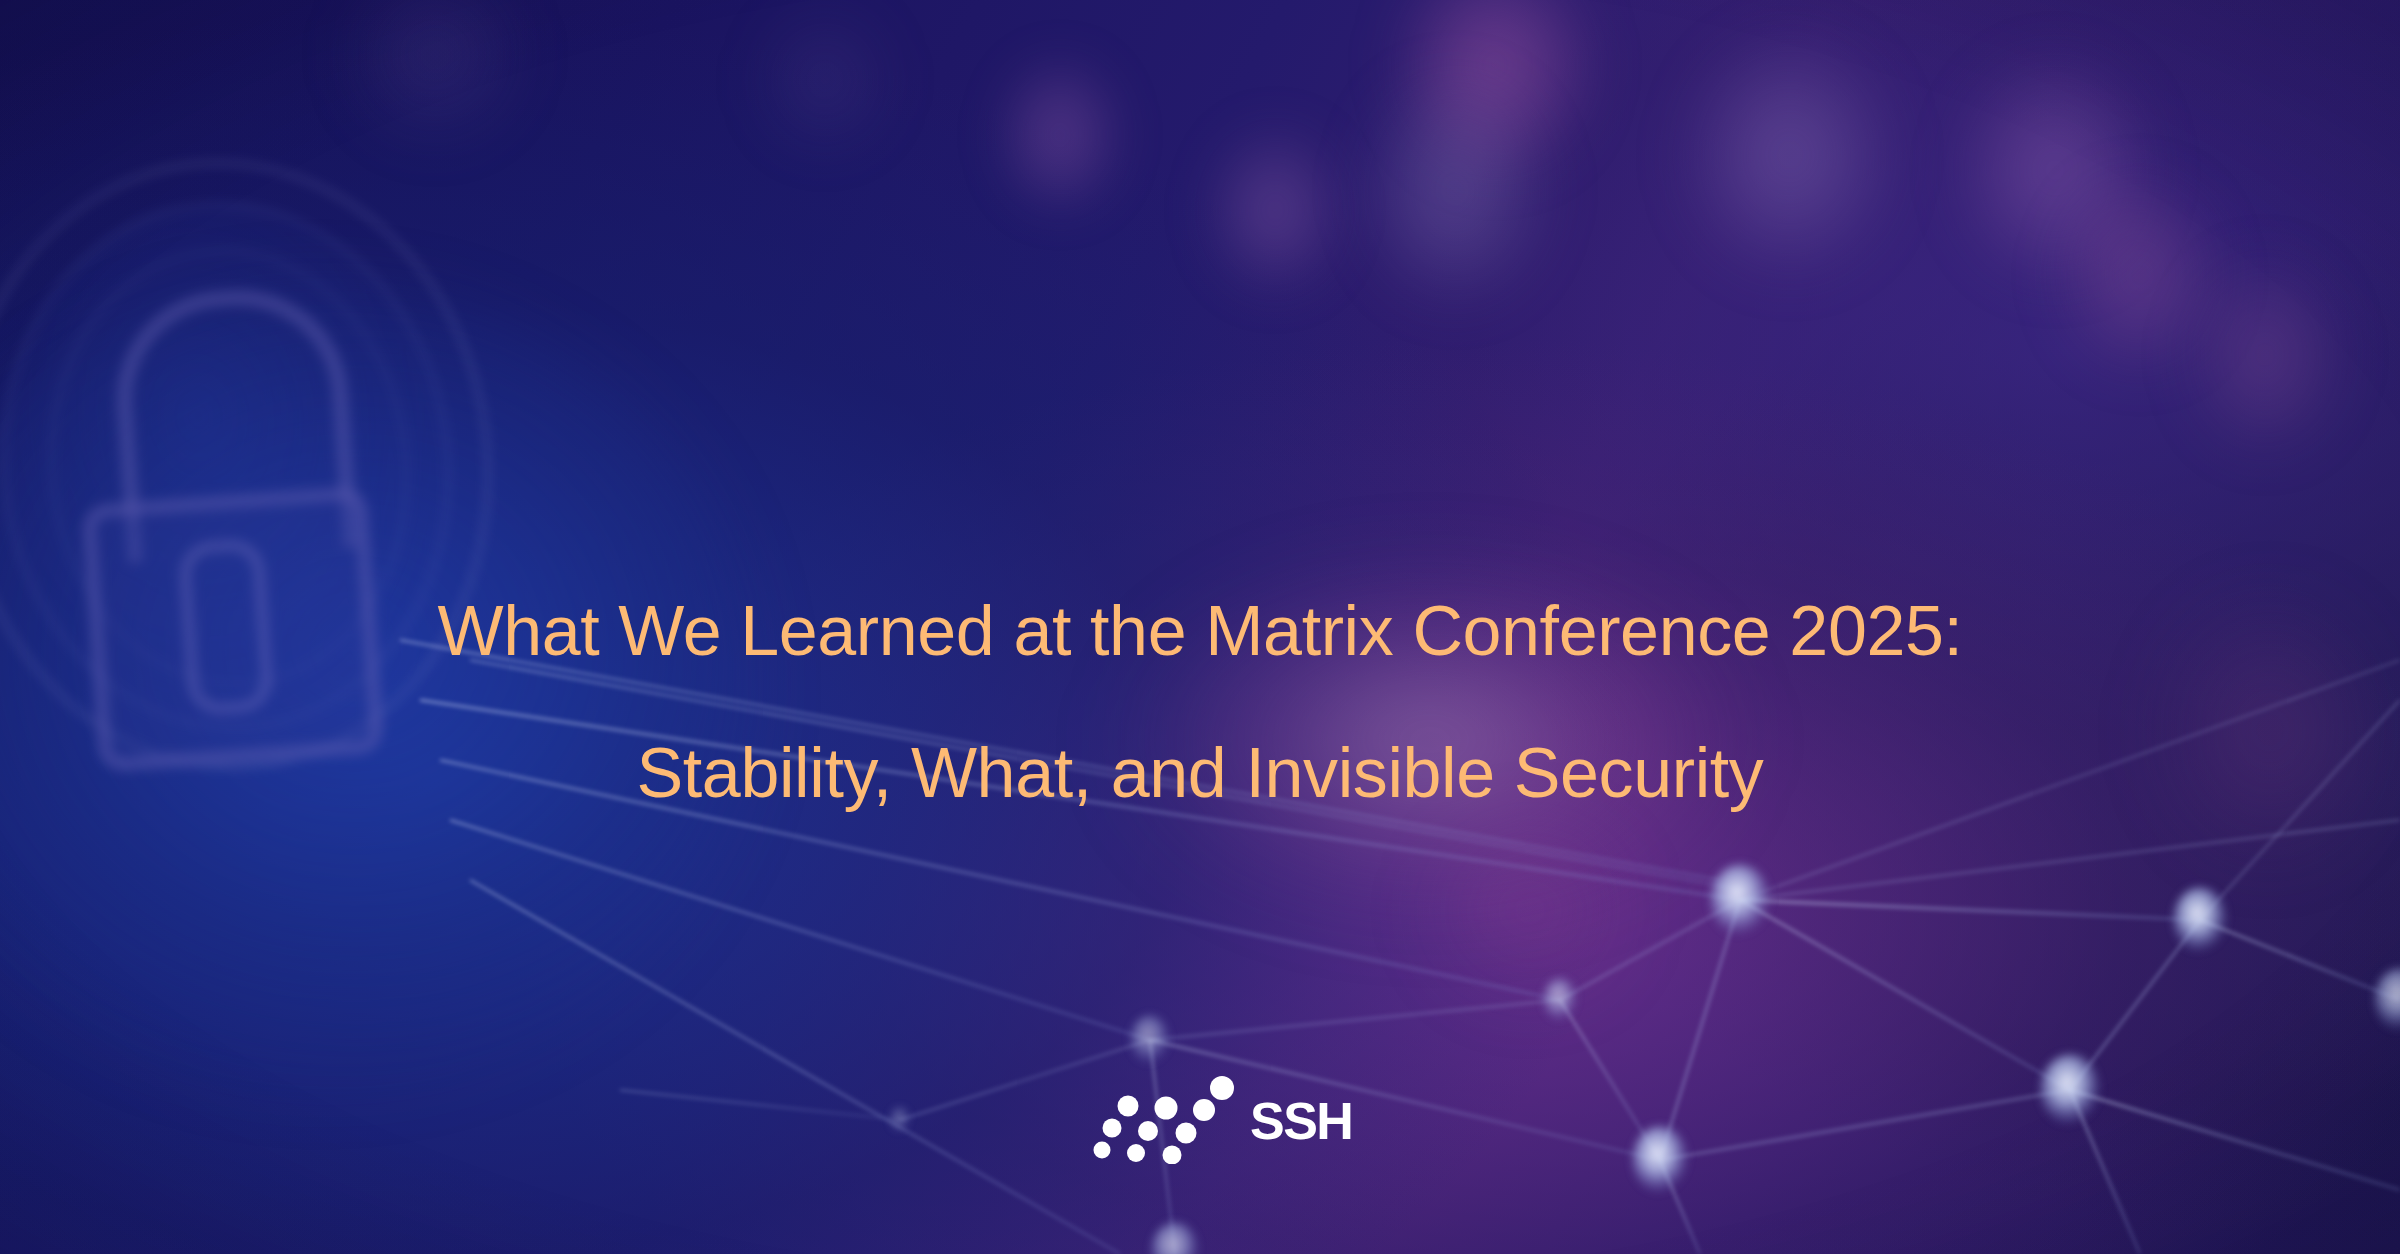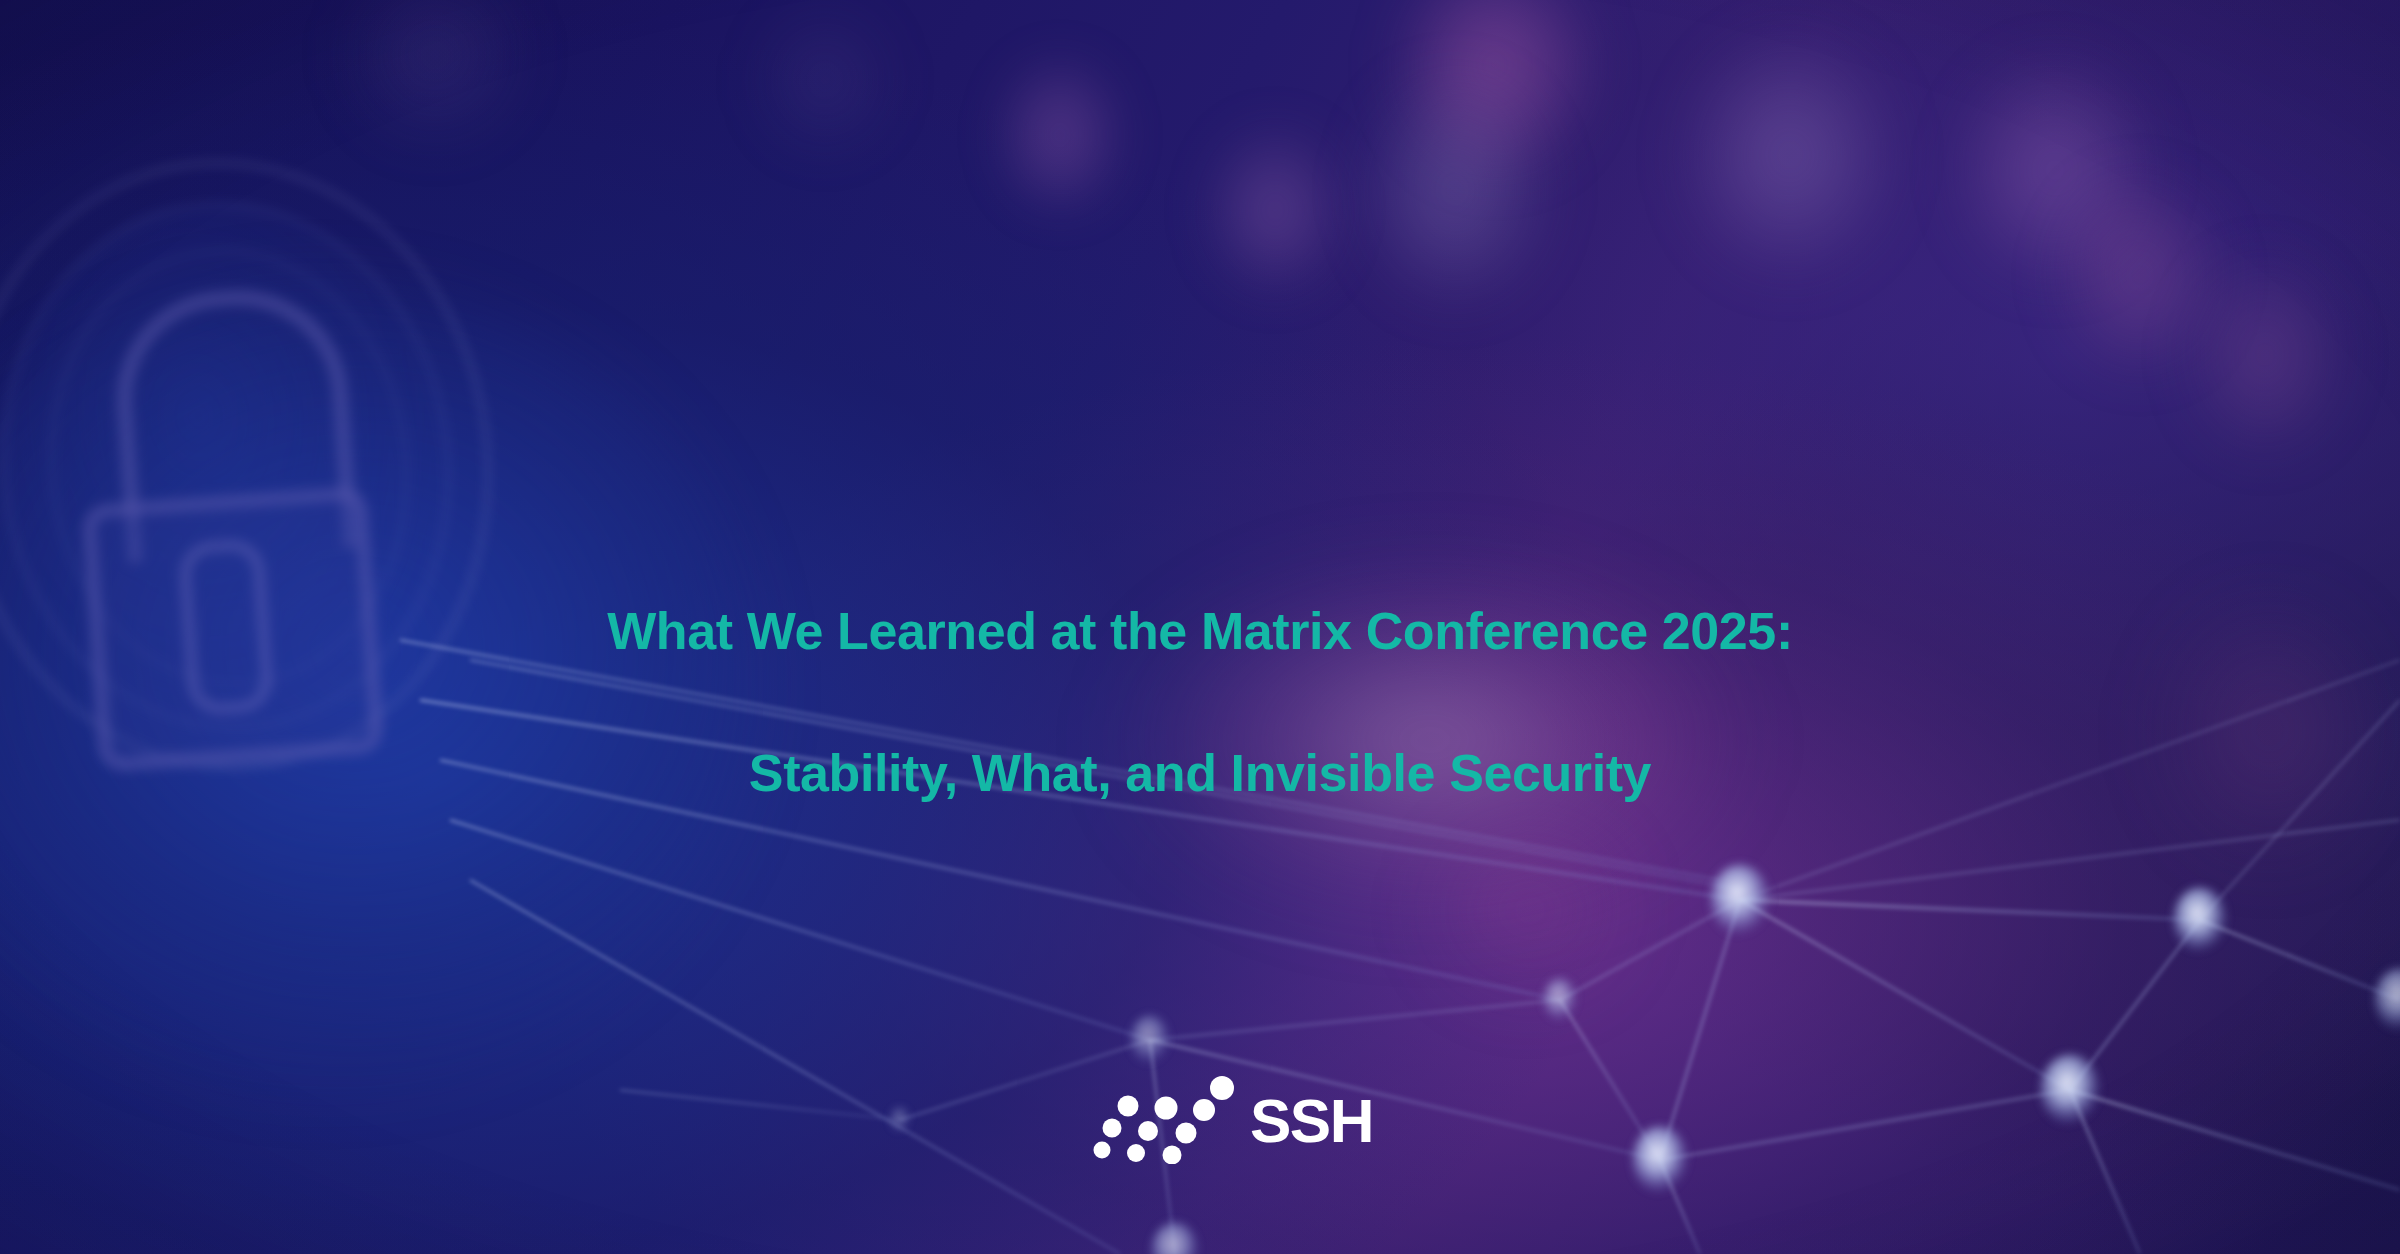--- a/index.html
+++ b/index.html
@@ -117,44 +117,44 @@
 
   
   .title-block {
     position: absolute;
     left: 0; right: 0;
     top: 560px;
     text-align: center;
     z-index: 5;
   }
   .title-line {
-    color: #14b8a6;
-    font-size: 52px;
-    font-weight: bold;
+    color: #fdba74;
+    font-size: 70px;
+    font-weight: normal;
     letter-spacing: -0.4px;
     line-height: 142px;
     white-space: nowrap;
   }
 
   
   .logo {
     position: absolute;
     left: 1090px;
     top: 1075px;
     width: 300px;
     height: 90px;
     z-index: 6;
     display: flex;
     align-items: center;
   }
   .logo svg { display: block; }
   .logo-mark { width: 170px; height: 88px; }
   .logo-word {
     color: #ffffff;
-    font-size: 62px;
+    font-size: 52px;
     font-weight: bold;
     letter-spacing: -1.5px;
     line-height: 1;
     margin-left: -10px;
     margin-top: 2px;
   }
 
   
   .vignette {
     position: absolute; inset: 0;

